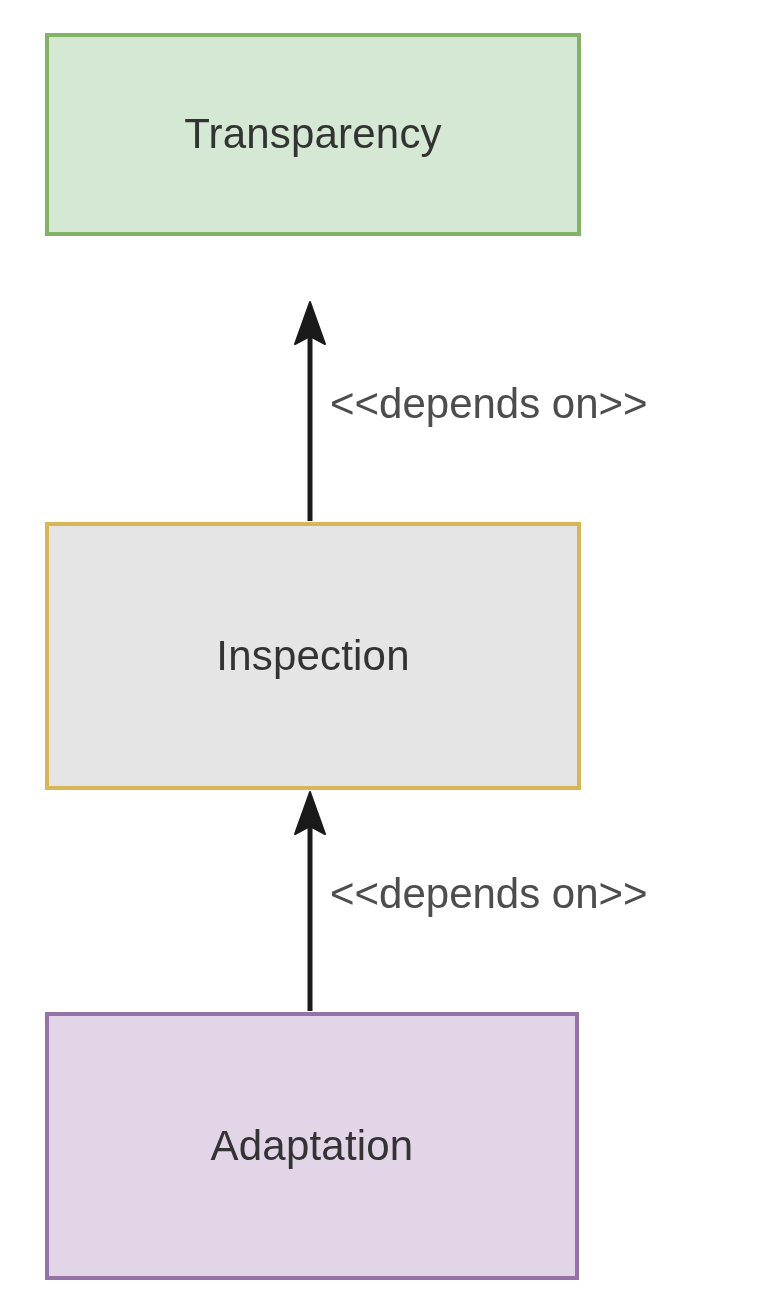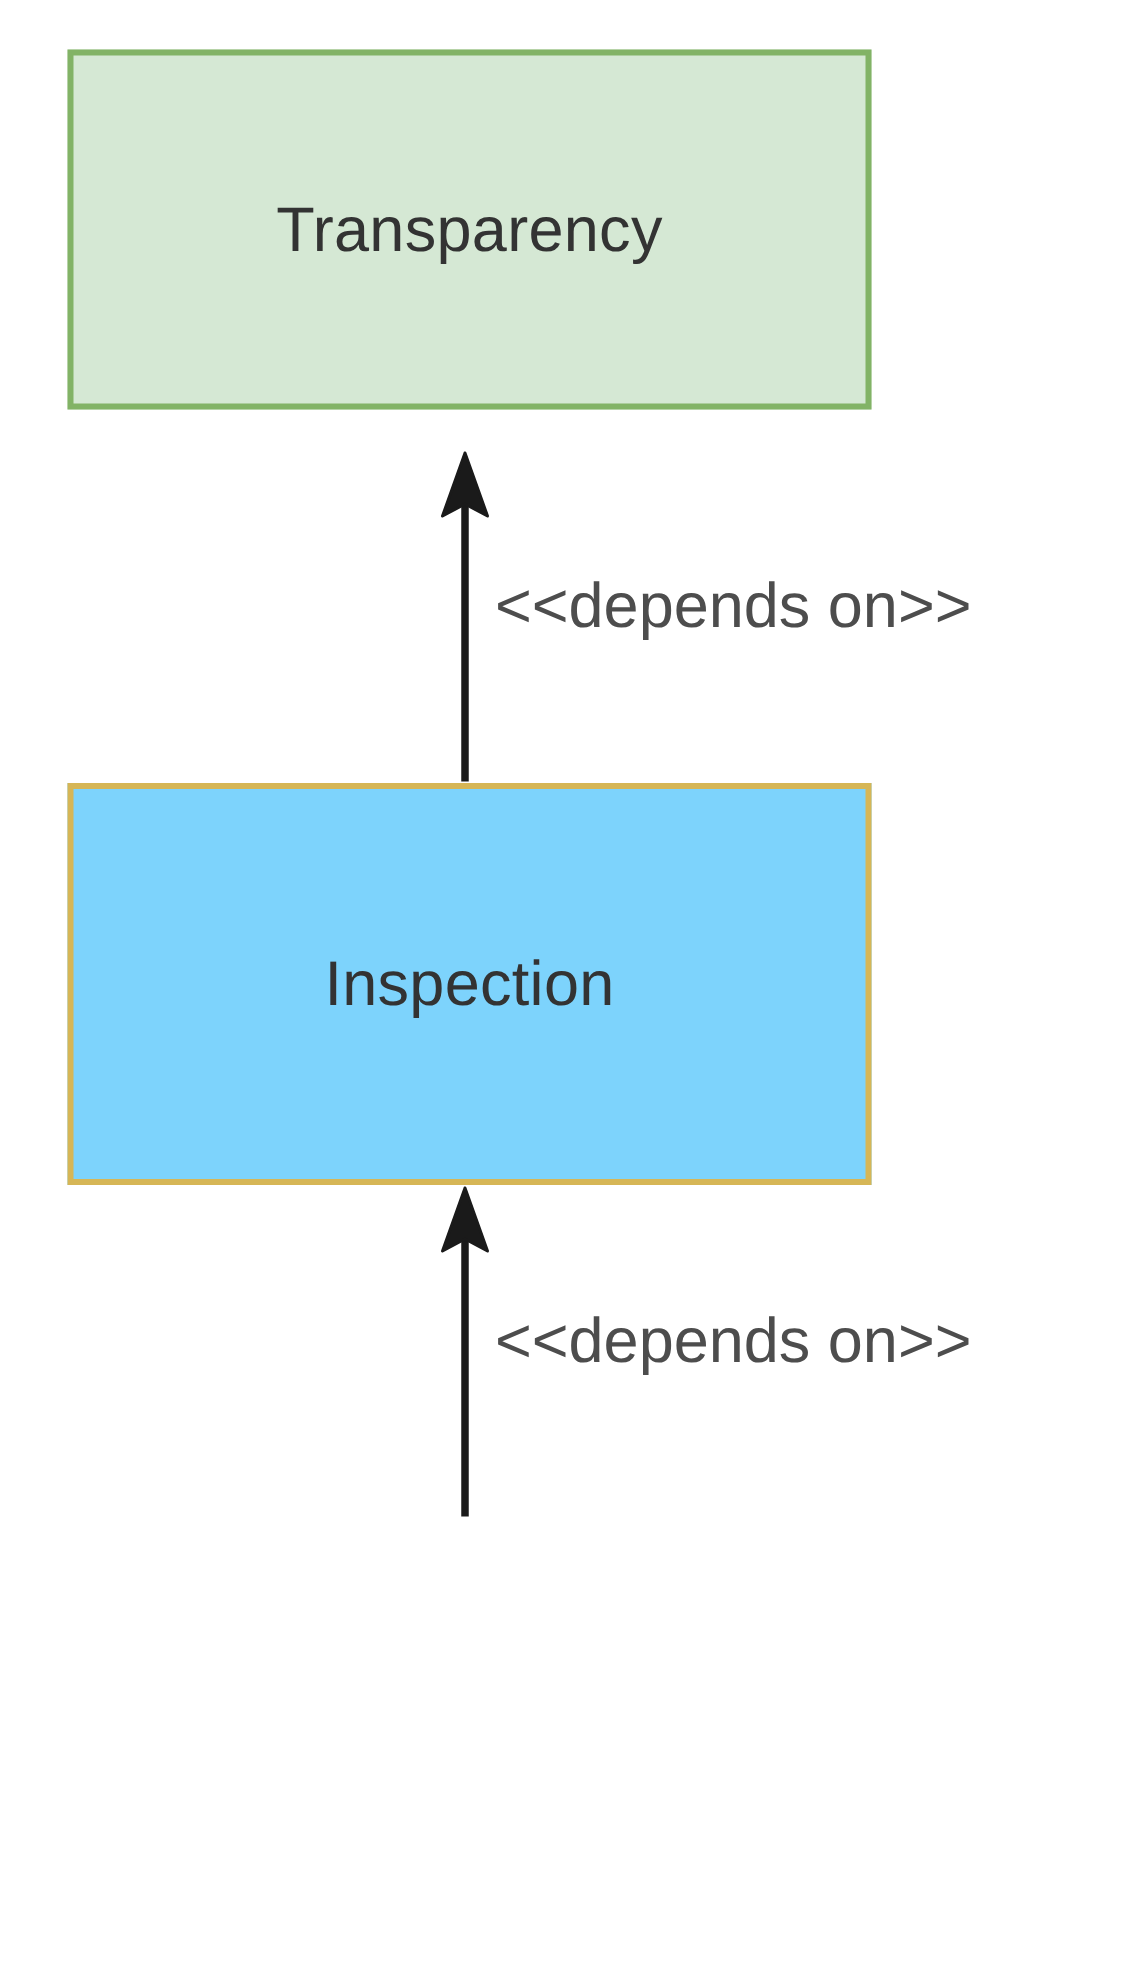--- a/index.html
+++ b/index.html
@@ -36,30 +36,30 @@
     font-size: 42px;
     line-height: 1.1;
     color: #333333;
     letter-spacing: 0.2px;
     font-weight: 400;
   }
   #node-transparency {
     left: 45px;
     top: 33px;
     width: 536px;
-    height: 240px;
+    height: 203px;
     background: #d5e8d4;
     border-color: #82b366;
   }
   #node-inspection {
     left: 45px;
     top: 522px;
     width: 536px;
     height: 268px;
-    background: #7dd3fc;
+    background: #e5e5e5;
     border-color: #d6b656;
   }
   #node-adaptation {
     left: 45px;
     top: 1012px;
     width: 534px;
     height: 268px;
     background: #e1d5e7;
     border-color: #9673a6;
   }
@@ -94,20 +94,23 @@
 <div id="canvas">
 
   <div class="node" id="node-transparency">
     <span class="node-label">Transparency</span>
   </div>
 
   <div class="node" id="node-inspection">
     <span class="node-label">Inspection</span>
   </div>
 
+  <div class="node" id="node-adaptation">
+    <span class="node-label">Adaptation</span>
+  </div>
 
   <svg class="edge-svg" viewBox="0 0 760 1310" xmlns="http://www.w3.org/2000/svg">
     <g>
       <line x1="310" y1="521" x2="310" y2="331" stroke="#1a1a1a" stroke-width="5"></line>
       <path d="M 310 302 L 295 344 L 310 336 L 325 344 Z" fill="#1a1a1a" stroke="#1a1a1a" stroke-width="2" stroke-linejoin="round"></path>
     </g>
     <g>
       <line x1="310" y1="1011" x2="310" y2="821" stroke="#1a1a1a" stroke-width="5"></line>
       <path d="M 310 792 L 295 834 L 310 826 L 325 834 Z" fill="#1a1a1a" stroke="#1a1a1a" stroke-width="2" stroke-linejoin="round"></path>
     </g>

